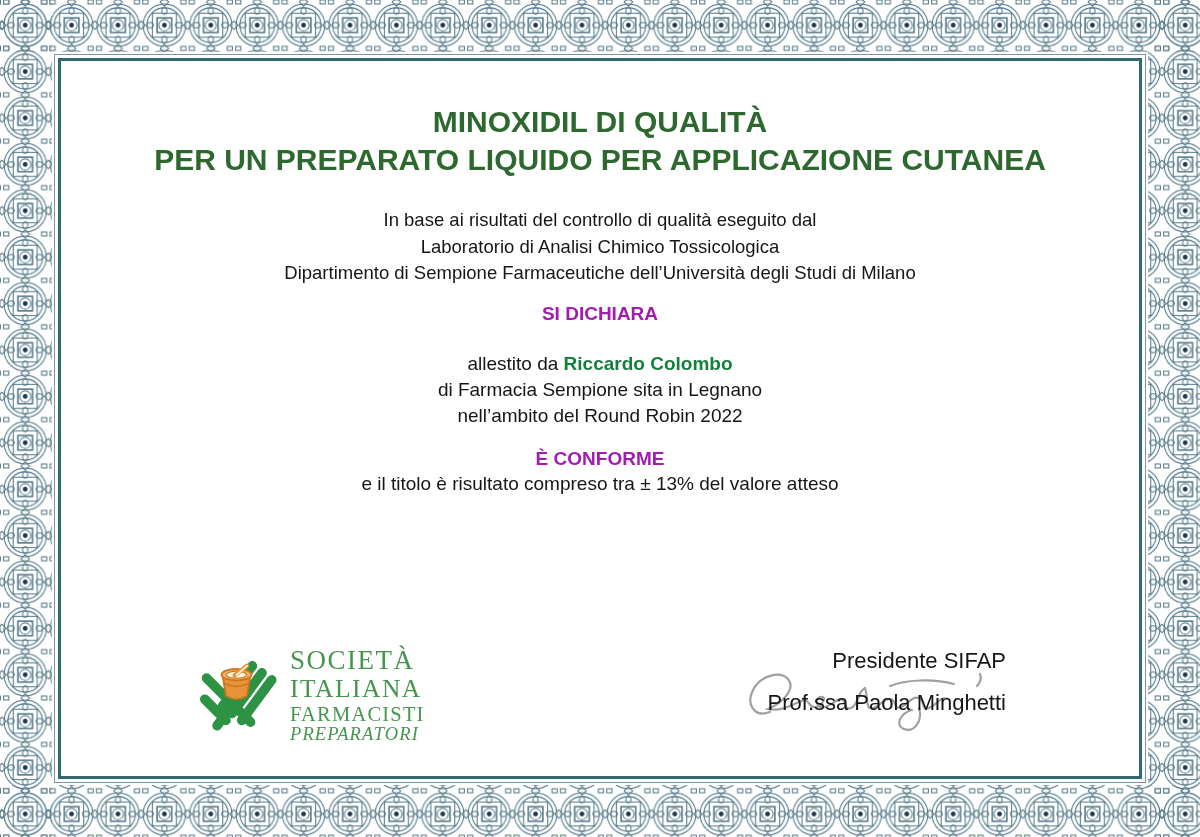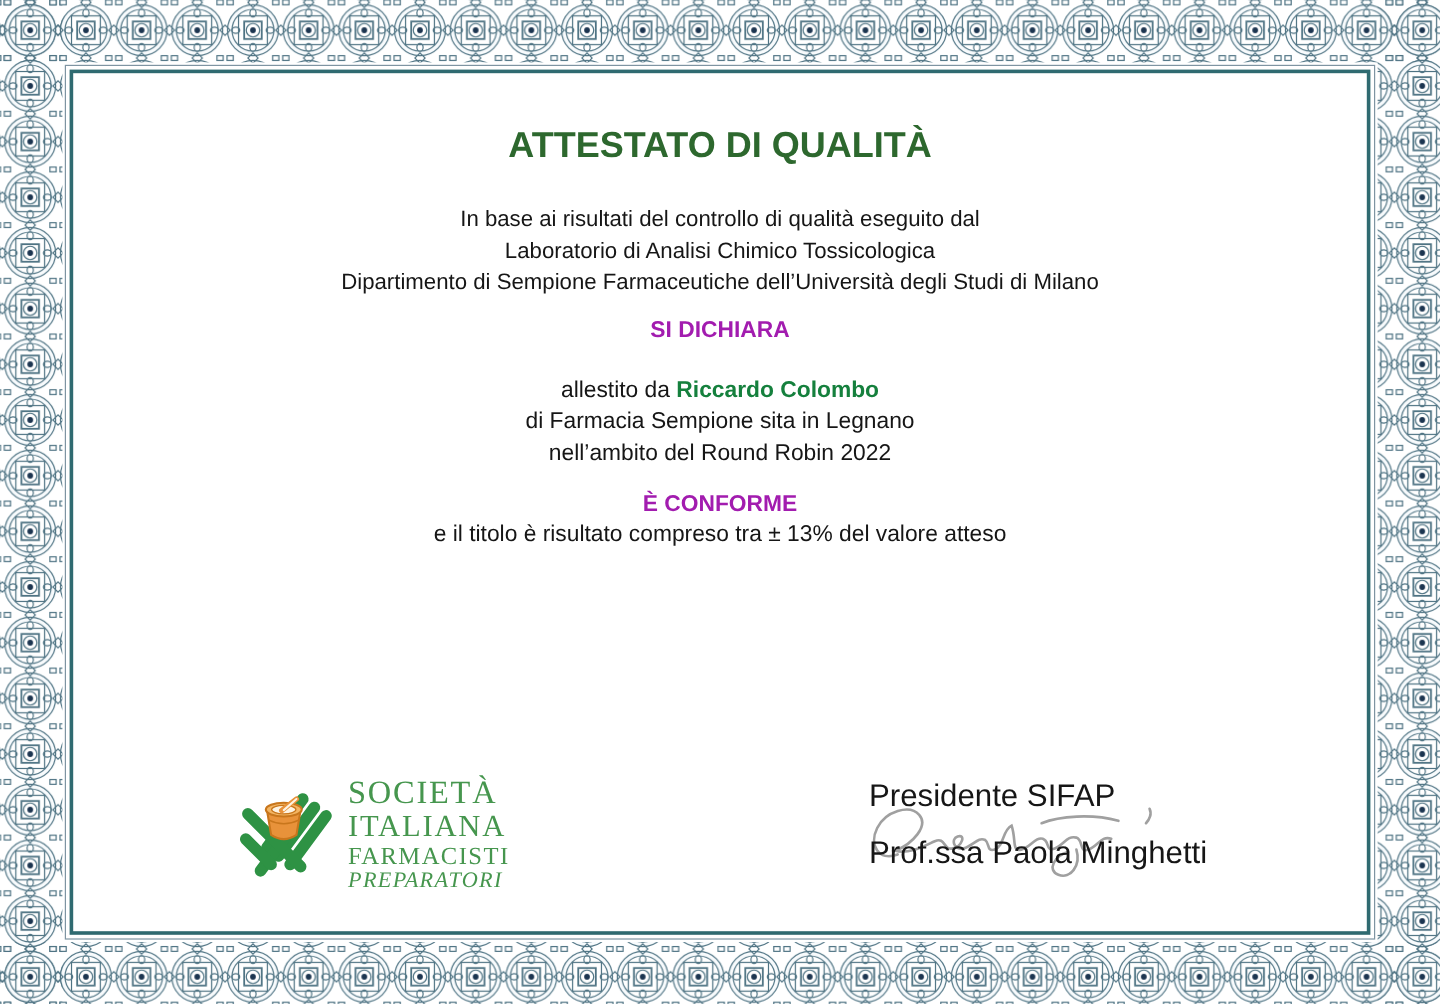--- a/index.html
+++ b/index.html
@@ -43,22 +43,22 @@
   .logo-mark{width:88px;height:108px;margin-right:6px;}
   .logo-text{
     font-family:"Liberation Serif", serif;
     color:#46964e;margin-top:6px;line-height:1.08;
   }
   .logo-text .l1{font-size:27px;letter-spacing:1.5px;}
   .logo-text .l2{font-size:25.5px;letter-spacing:1.5px;}
   .logo-text .l3{font-size:20.5px;letter-spacing:1.2px;}
   .logo-text .l4{font-size:18.5px;letter-spacing:1.1px;font-style:italic;}
   .sign-block{
-    position:relative;text-align:left;margin-top:8px;
-    font-size:26px;min-width:260px;
+    position:relative;text-align:right;margin-top:8px;
+    font-size:22px;min-width:260px;
   }
   .sign-role{margin-bottom:16px;}
   .sign-name{position:relative;z-index:2;}
   .sign-scrawl{
     position:absolute;left:-6px;top:12px;z-index:1;
     pointer-events:none;
   }
 </style>
 </head>
 <body>
@@ -101,21 +101,22 @@
   <rect x="0" y="0" width="52" height="837" fill="url(#med)"></rect>
   <rect x="1148" y="0" width="52" height="837" fill="url(#med)"></rect>
 </svg>
 
 <div class="frame-outer"></div>
 <div class="frame-inner"></div>
 
 <div class="content">
 
   <div class="title">
-    <div>ATTESTATO DI QUALITÀ</div>
+    <div>MINOXIDIL DI QUALITÀ</div>
+    <div>PER UN PREPARATO LIQUIDO PER APPLICAZIONE CUTANEA</div>
   </div>
 
   <div class="body-block">
     <div>In base ai risultati del controllo di qualità eseguito dal</div>
     <div>Laboratorio di Analisi Chimico Tossicologica</div>
     <div>Dipartimento di Sempione Farmaceutiche dell’Università degli Studi di Milano</div>
   </div>
 
   <div class="dichiara-block">
     <div class="green-bold">SI DICHIARA</div>

